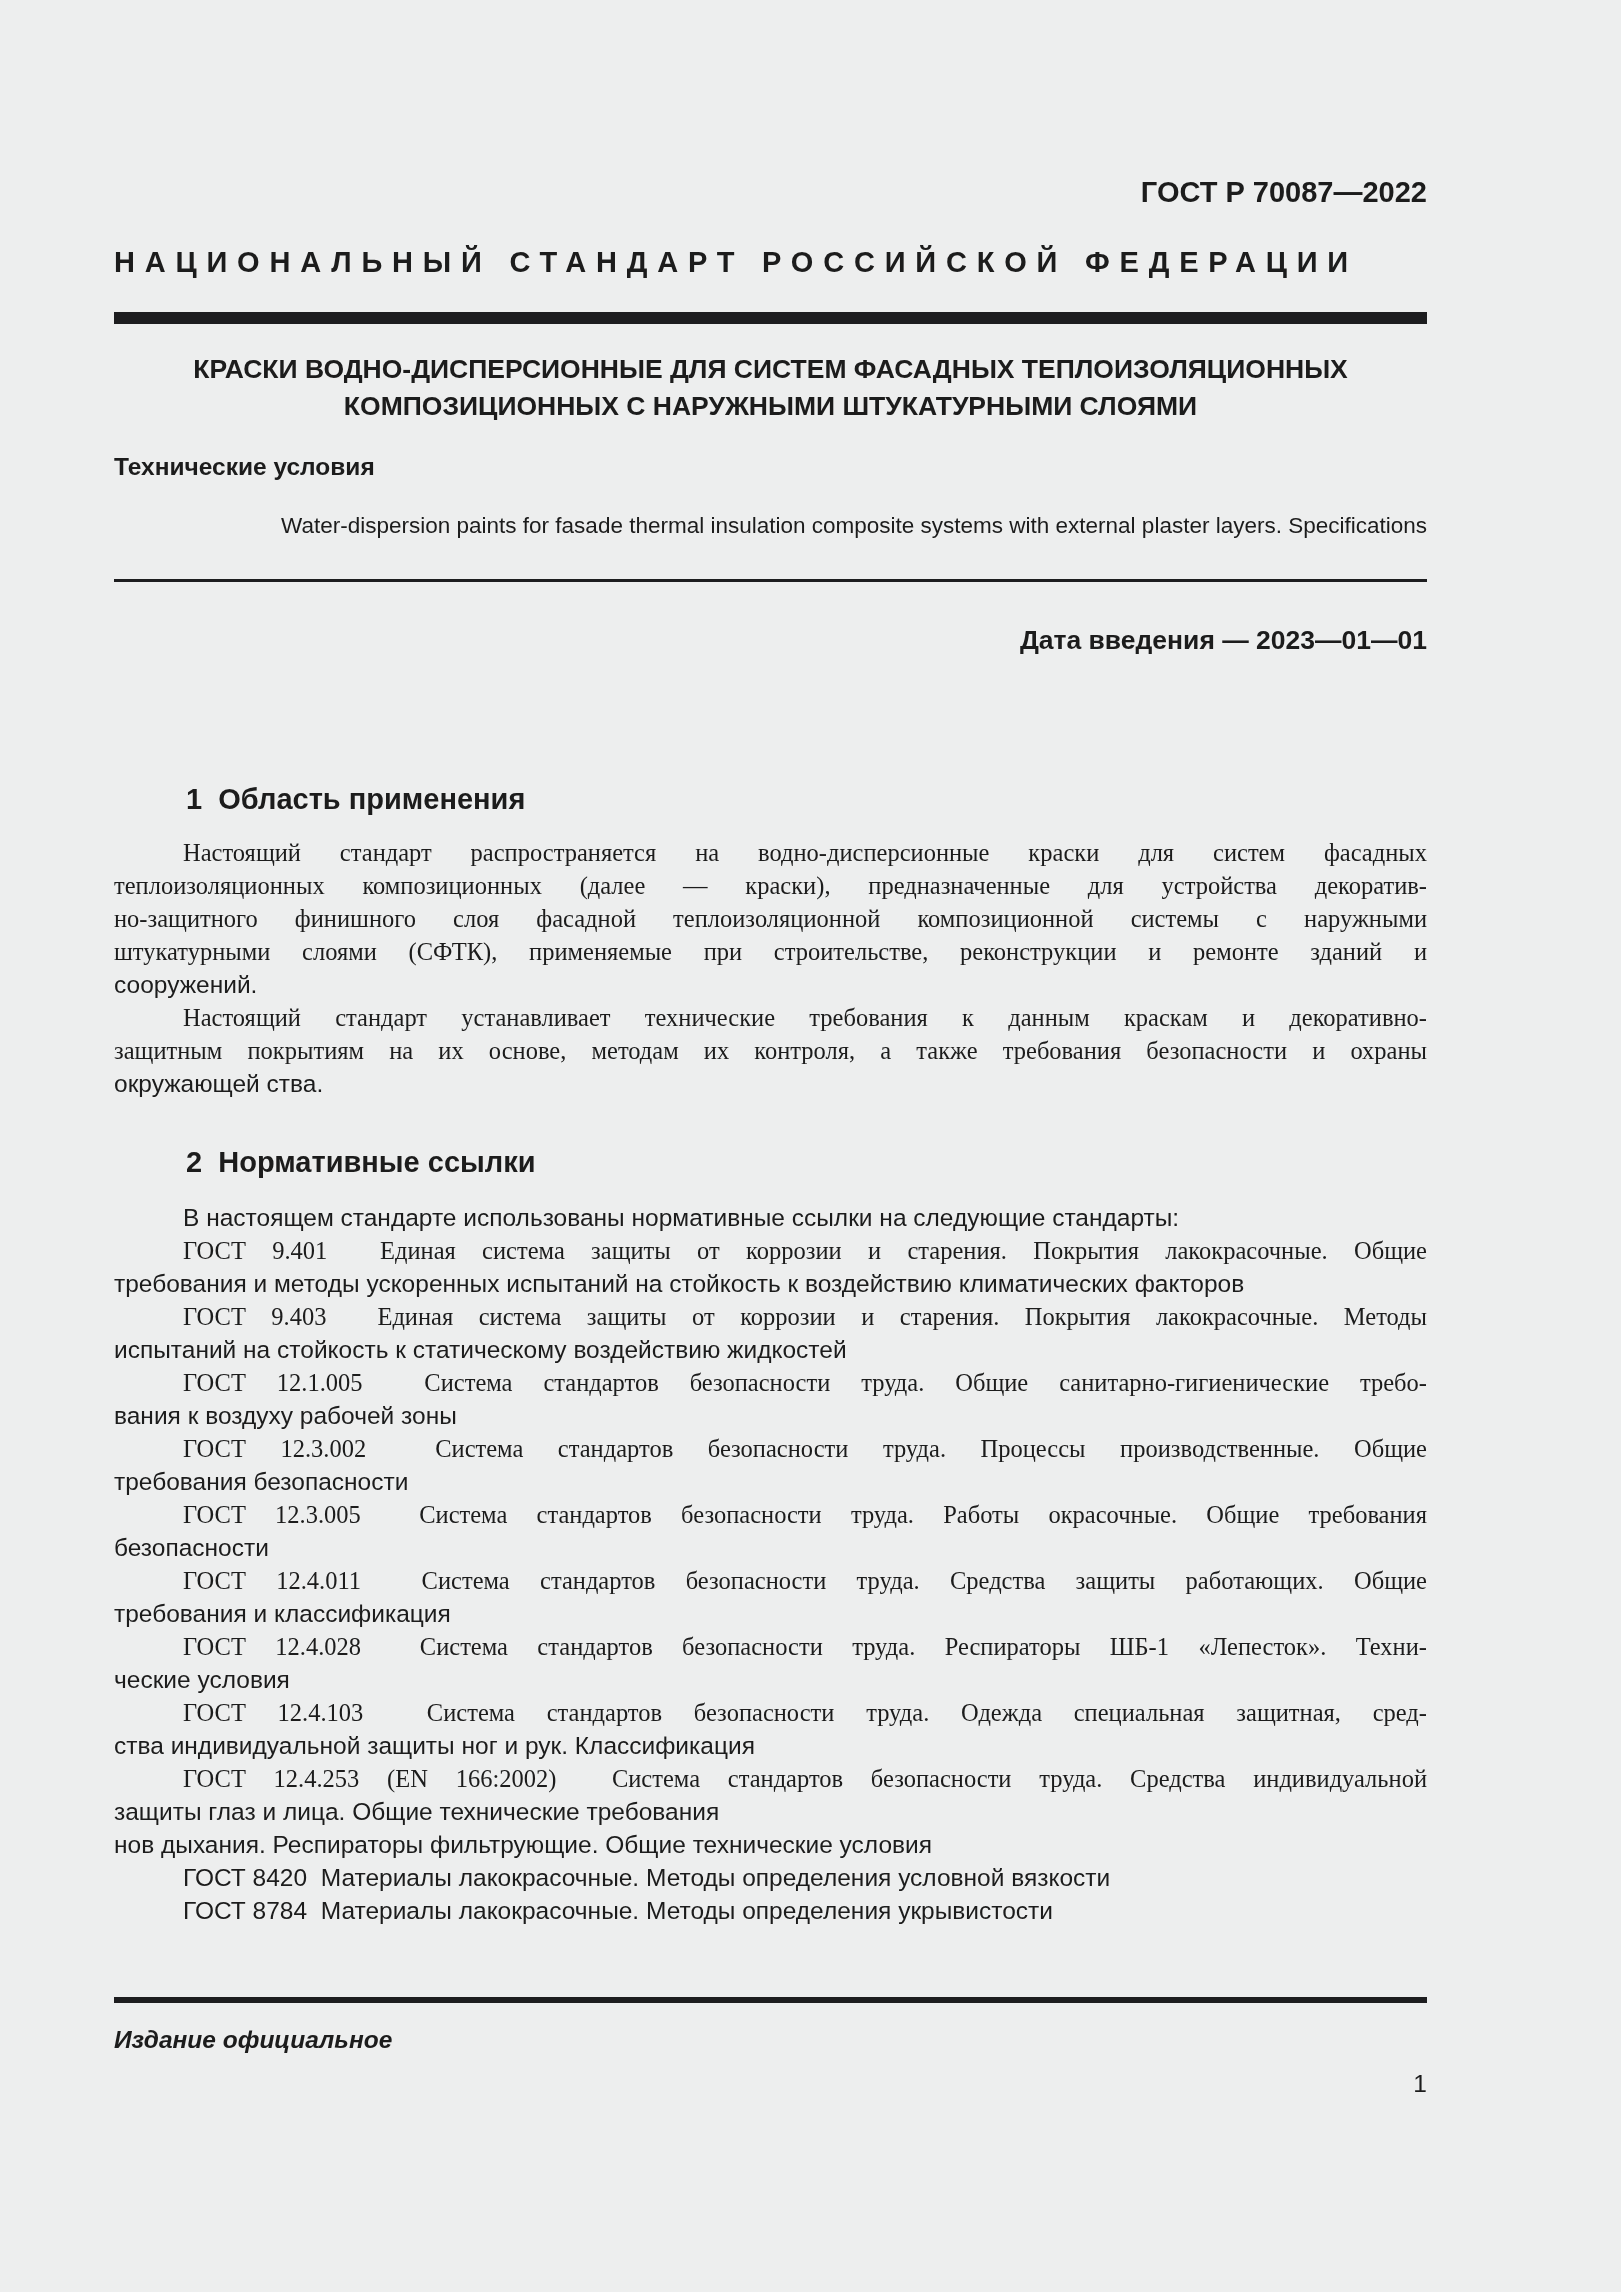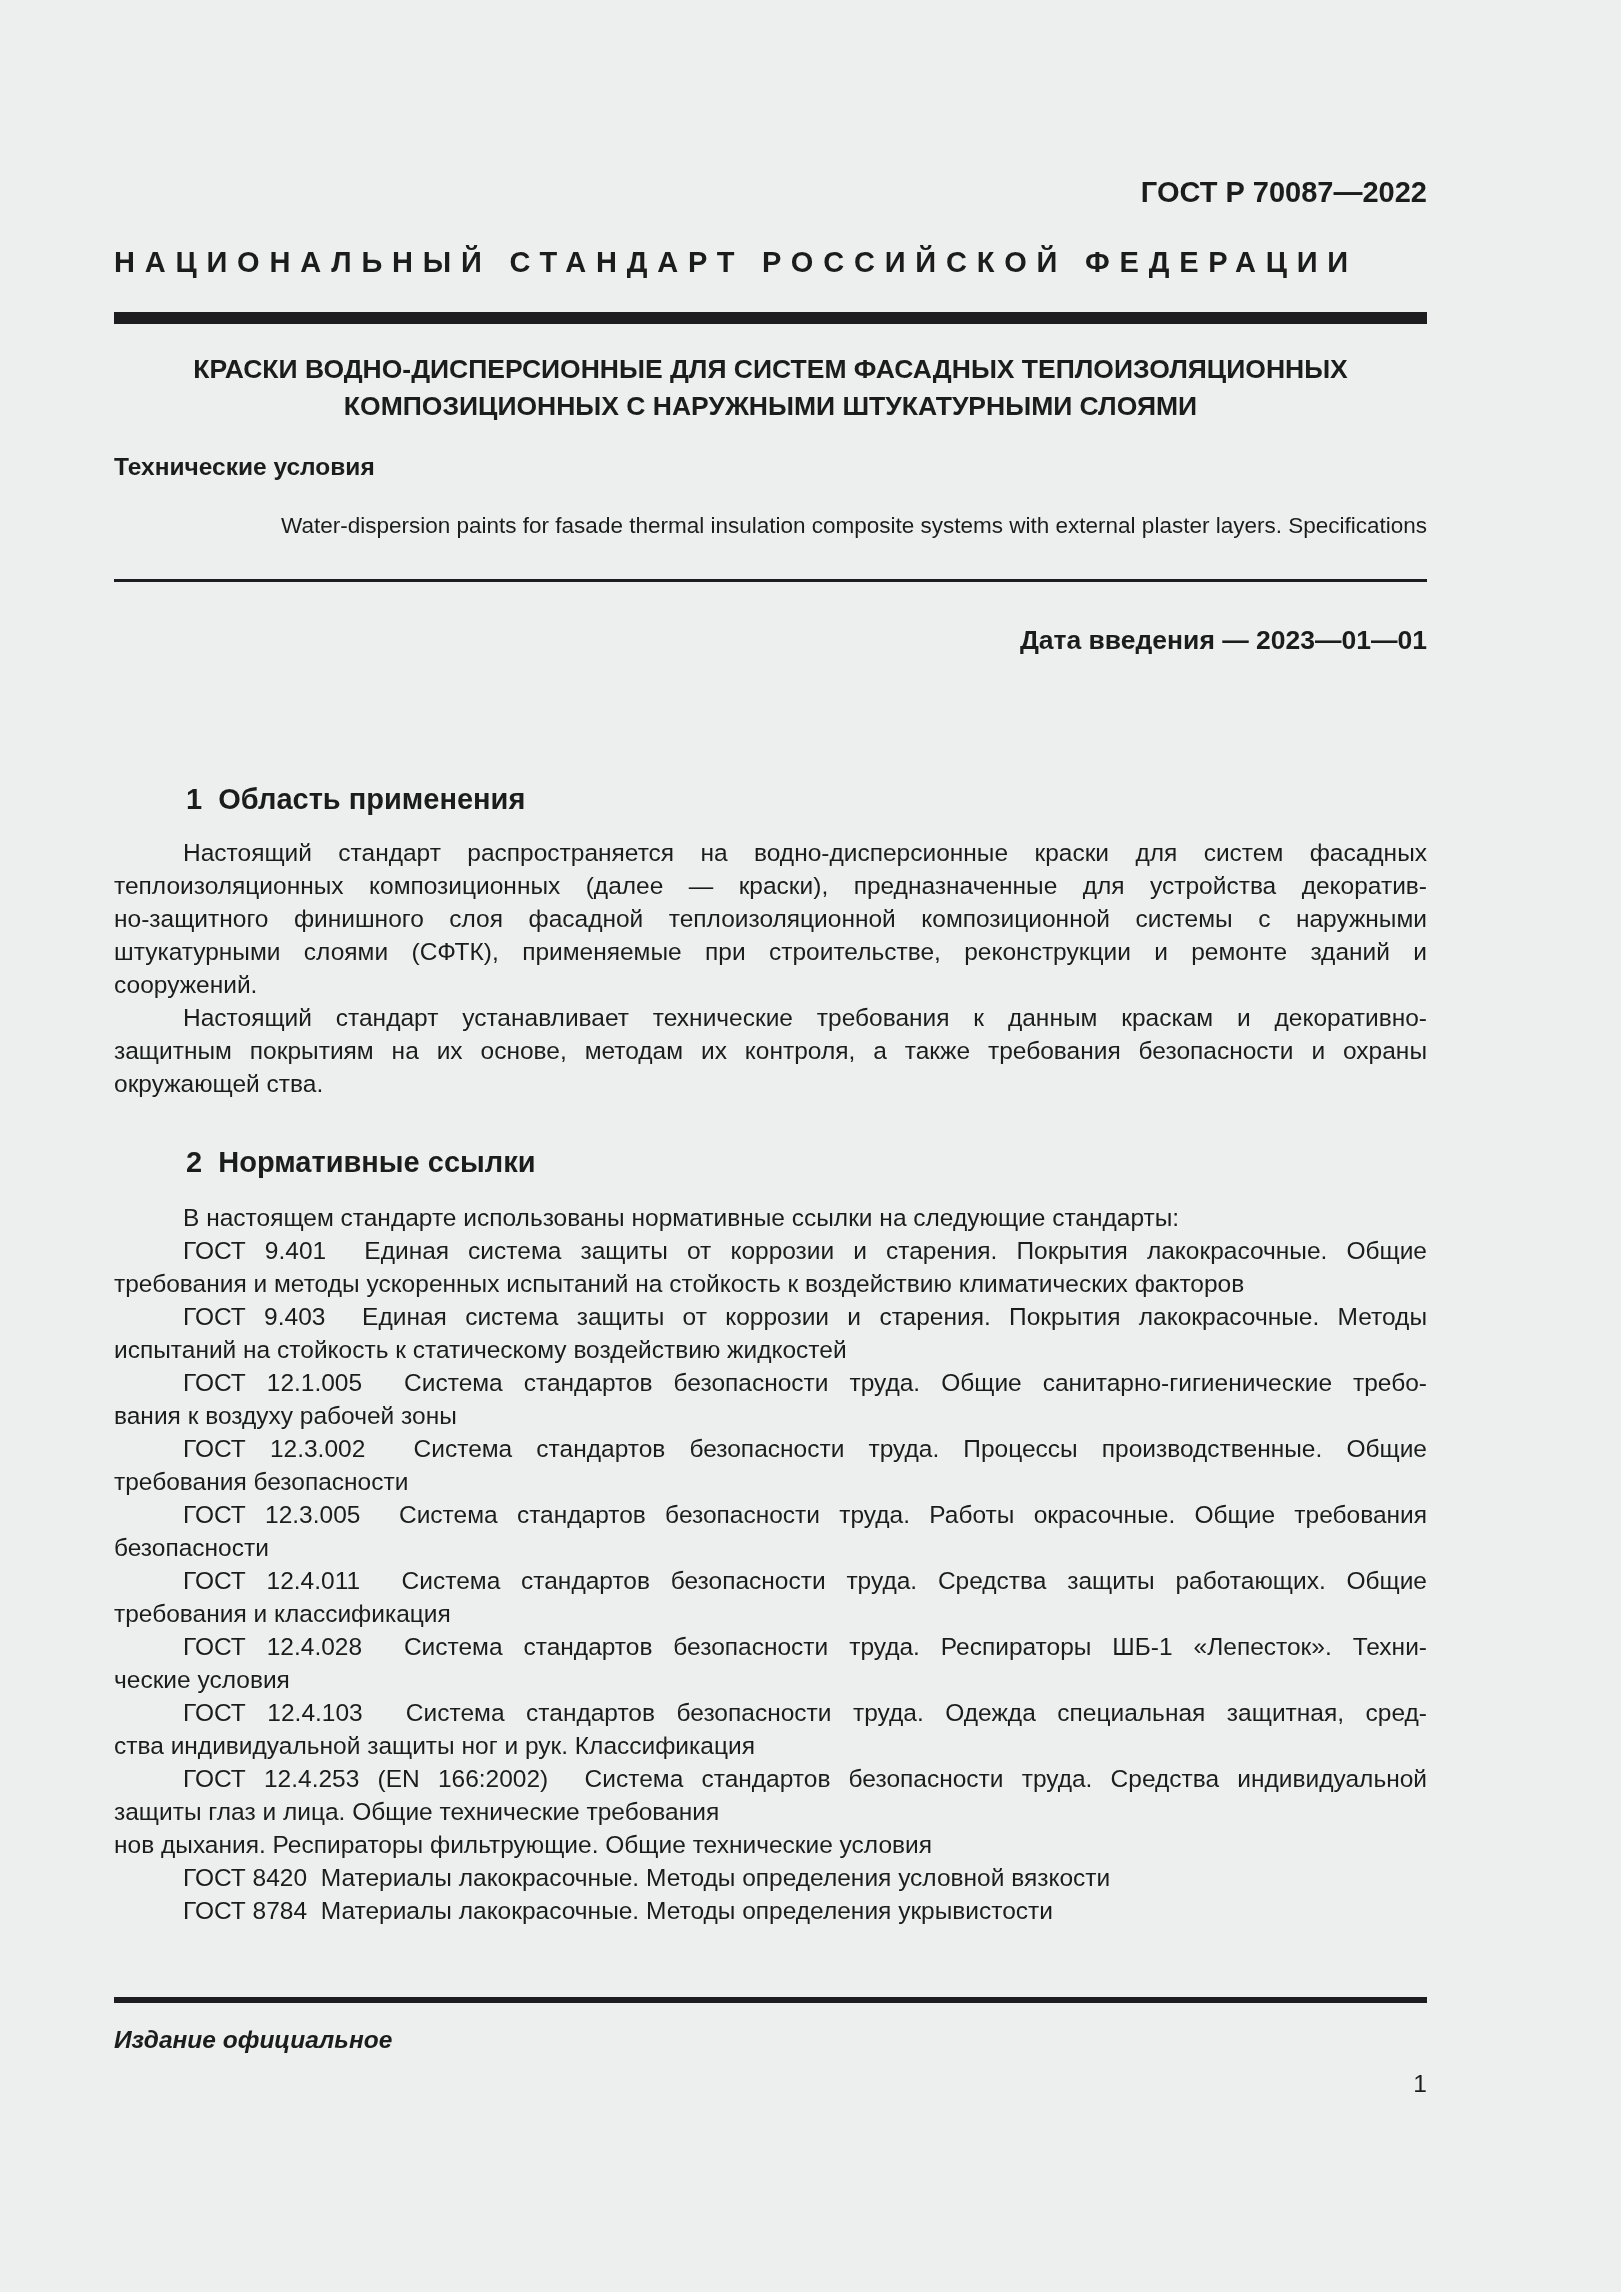--- a/index.html
+++ b/index.html
@@ -83,21 +83,21 @@
   .h1pos { top: 775px; }
   .h2pos { top: 1138px; }
   .body-block {
     font-size: 24.5px;
     line-height: 33px;
   }
   .b1pos { top: 836px; }
   .b2pos { top: 1201px; }
   .ln { min-height: 33px; }
   .ind { text-indent: 69px; }
-  .jst { text-align: justify; text-align-last: justify; }
+  .jst { text-align: justify; text-align-last: justify; font-family: Liberation Serif, serif; }
   .rule-footer {
     top: 1997px;
     height: 5.9px;
     background: #1d1d1f;
   }
   .edition {
     top: 2026px;
     font-weight: bold;
     font-style: italic;
     font-size: 24.5px;

